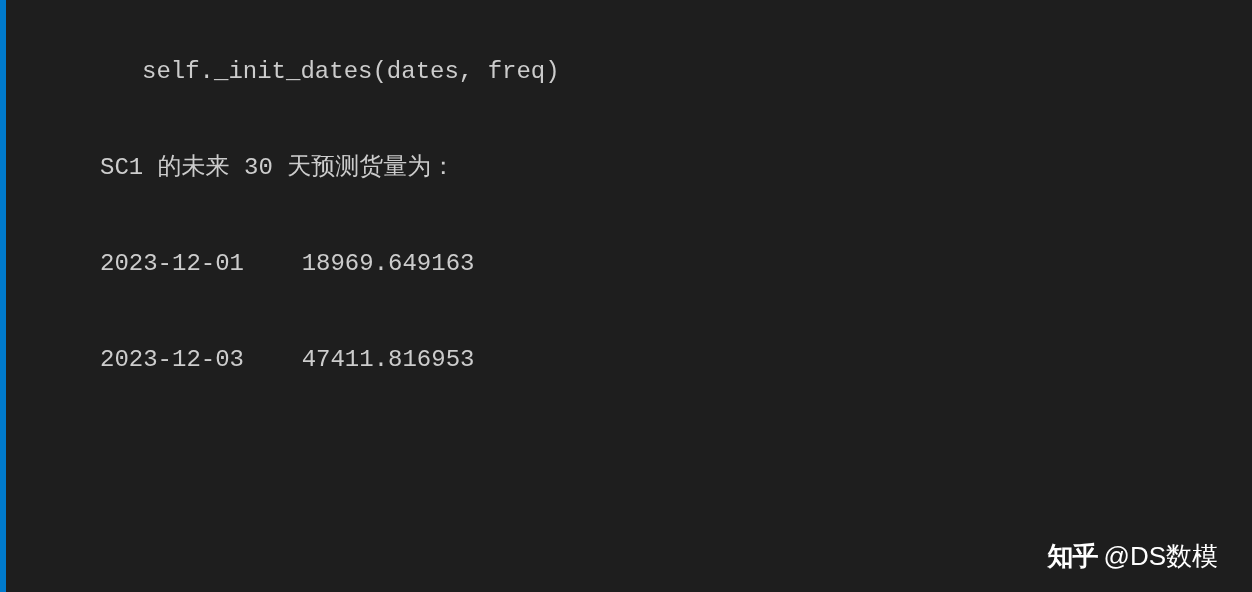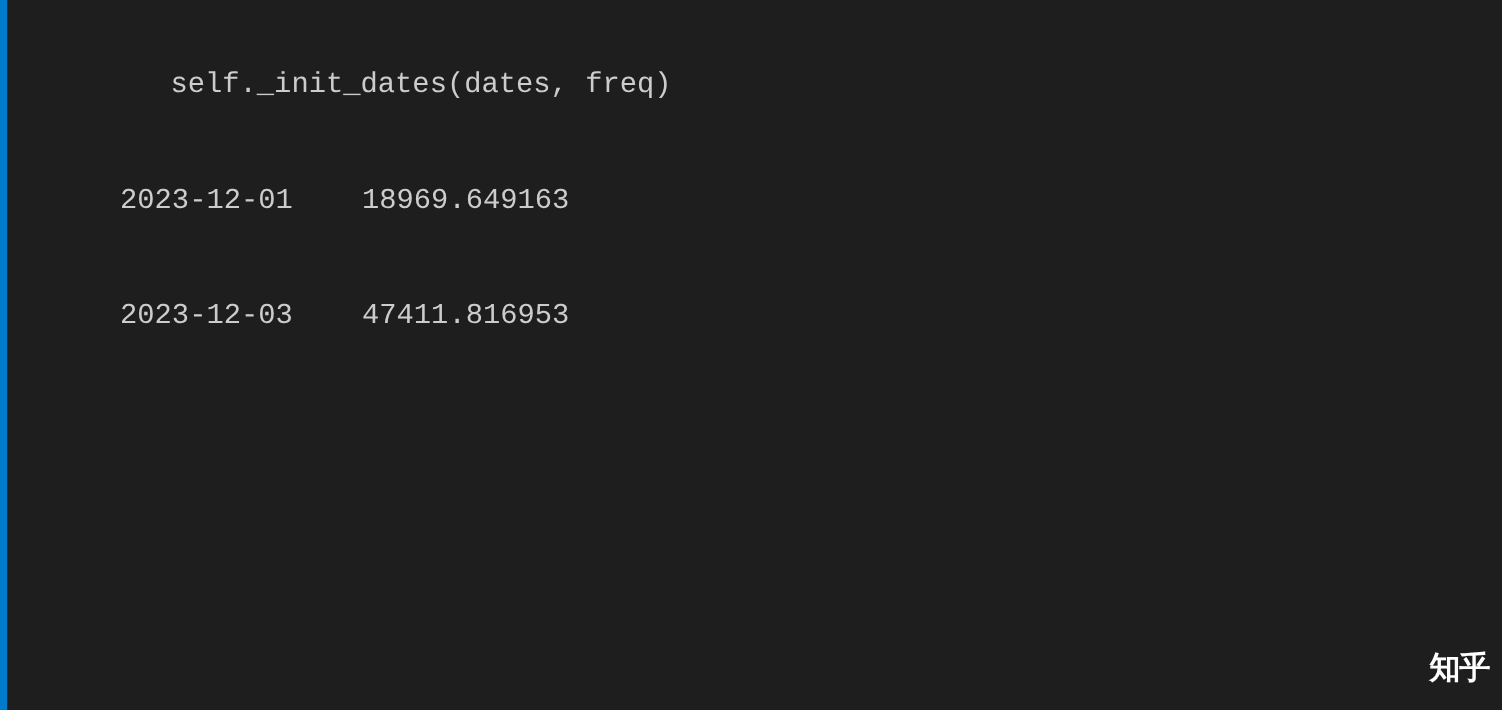--- a/index.html
+++ b/index.html
@@ -30,21 +30,21 @@
       padding-top: 0px;
       line-height: 48px;
       white-space: pre;
     }
     .indent-line {
       padding-left: 42px;
     }
     .watermark {
       position: absolute;
       bottom: 18px;
-      right: 11px;
+      right: 34px;
       font-family: -apple-system, BlinkMacSystemFont, 'Segoe UI', sans-serif;
       font-size: 26px;
       color: #ffffff;
       font-weight: 400;
       display: flex;
       align-items: center;
       gap: 6px;
     }
     .watermark-logo {
       font-weight: 600;
@@ -54,26 +54,28 @@
       font-weight: 400;
     }
   </style>
 </head>
 <body>
 
 <div class="editor-border"></div>
 
 <div class="content">
 <div class="indent-line">self._init_dates(dates, freq)</div>
+<div>SC1 的未来 30 天预测货量为：</div>
 <div><span>2023-12-01</span>    <span>18969.649163</span></div>
 <div><span>2023-12-03</span>    <span>47411.816953</span></div>
 
 
 
 
 
 
 
 </div>
 
 <div class="watermark">
   <span class="watermark-logo">知乎</span>
+  <span class="watermark-author">@DS数模</span>
 </div>
 
 </body></html>

